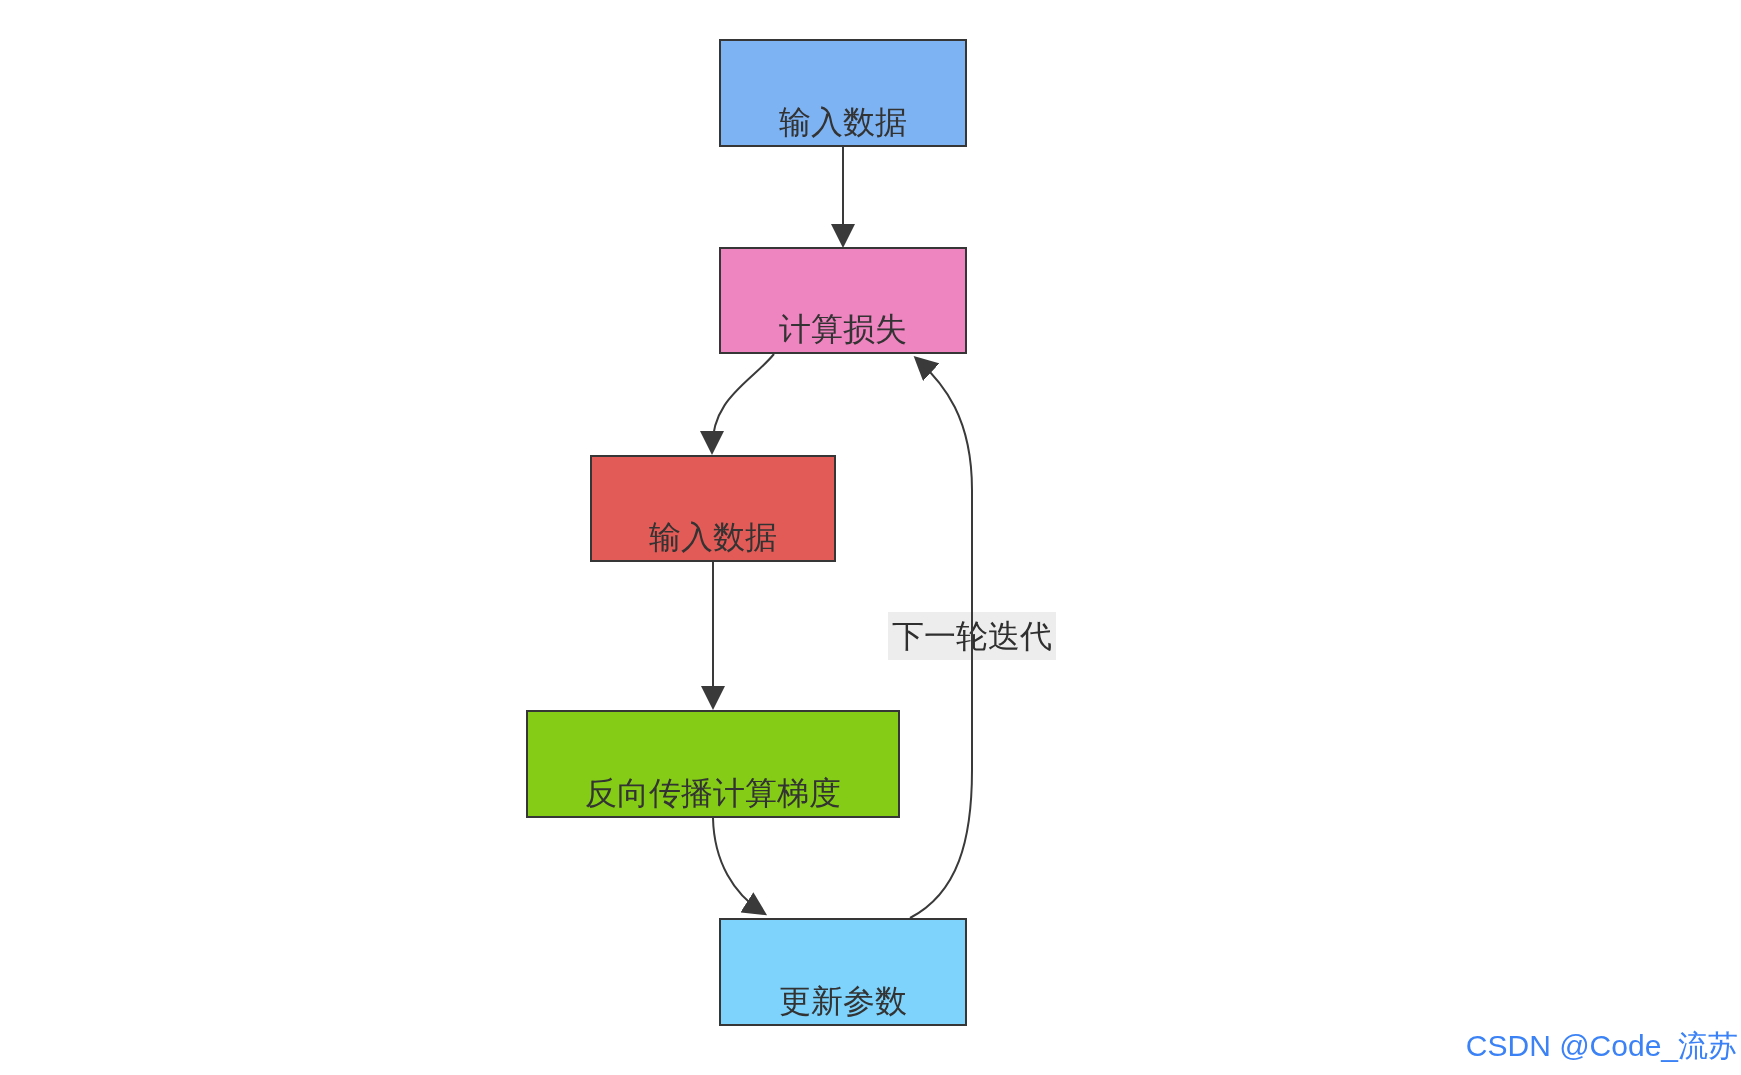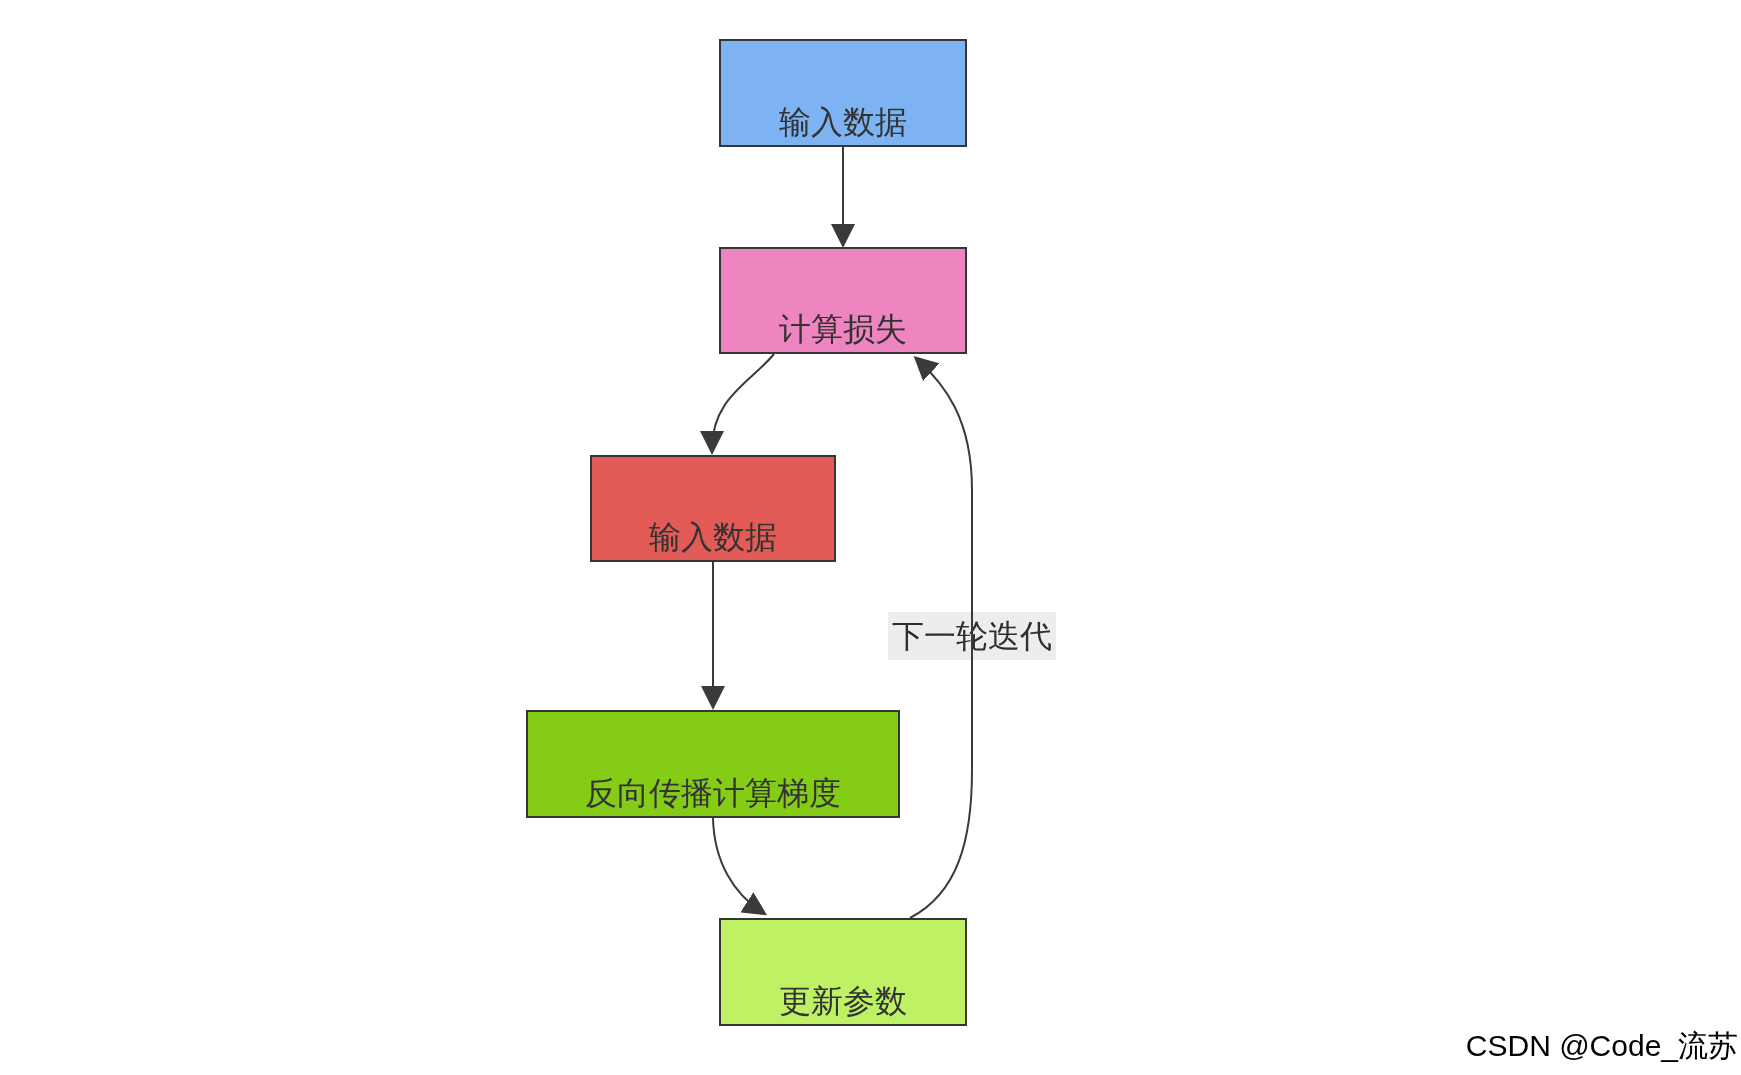--- a/index.html
+++ b/index.html
@@ -50,21 +50,21 @@
   .node-forward  { left: 719px; top: 247px; width: 248px; height: 107px; }
   .node-loss     { left: 590px; top: 455px; width: 246px; height: 107px; }
   .node-backward { left: 526px; top: 710px; width: 374px; height: 108px; }
   .node-update   { left: 719px; top: 918px; width: 248px; height: 108px; }
   .watermark {
     position: absolute;
     right: 3px;
     bottom: 8px;
     z-index: 4;
     font-size: 30px;
-    color: #000000;
+    color: #3b82f6;
     text-shadow: 1px 1px 1px #ffffff;
     white-space: nowrap;
   }
 </style>
 </head>
 <body>
 
 <div class="canvas">
 
   <div class="edge-label">下一轮迭代</div>
@@ -91,19 +91,19 @@
   </div>
 
   <div class="node node-loss" style="background: rgb(227, 91, 87);">
     <span>输入数据</span>
   </div>
 
   <div class="node node-backward" style="background: #84cc16;">
     <span>反向传播计算梯度</span>
   </div>
 
-  <div class="node node-update" style="background: #bef264;">
+  <div class="node node-update" style="background: #7dd3fc;">
     <span>更新参数</span>
   </div>
 
   <div class="watermark">CSDN @Code_流苏</div>
 
 </div>
 
 </body></html>

